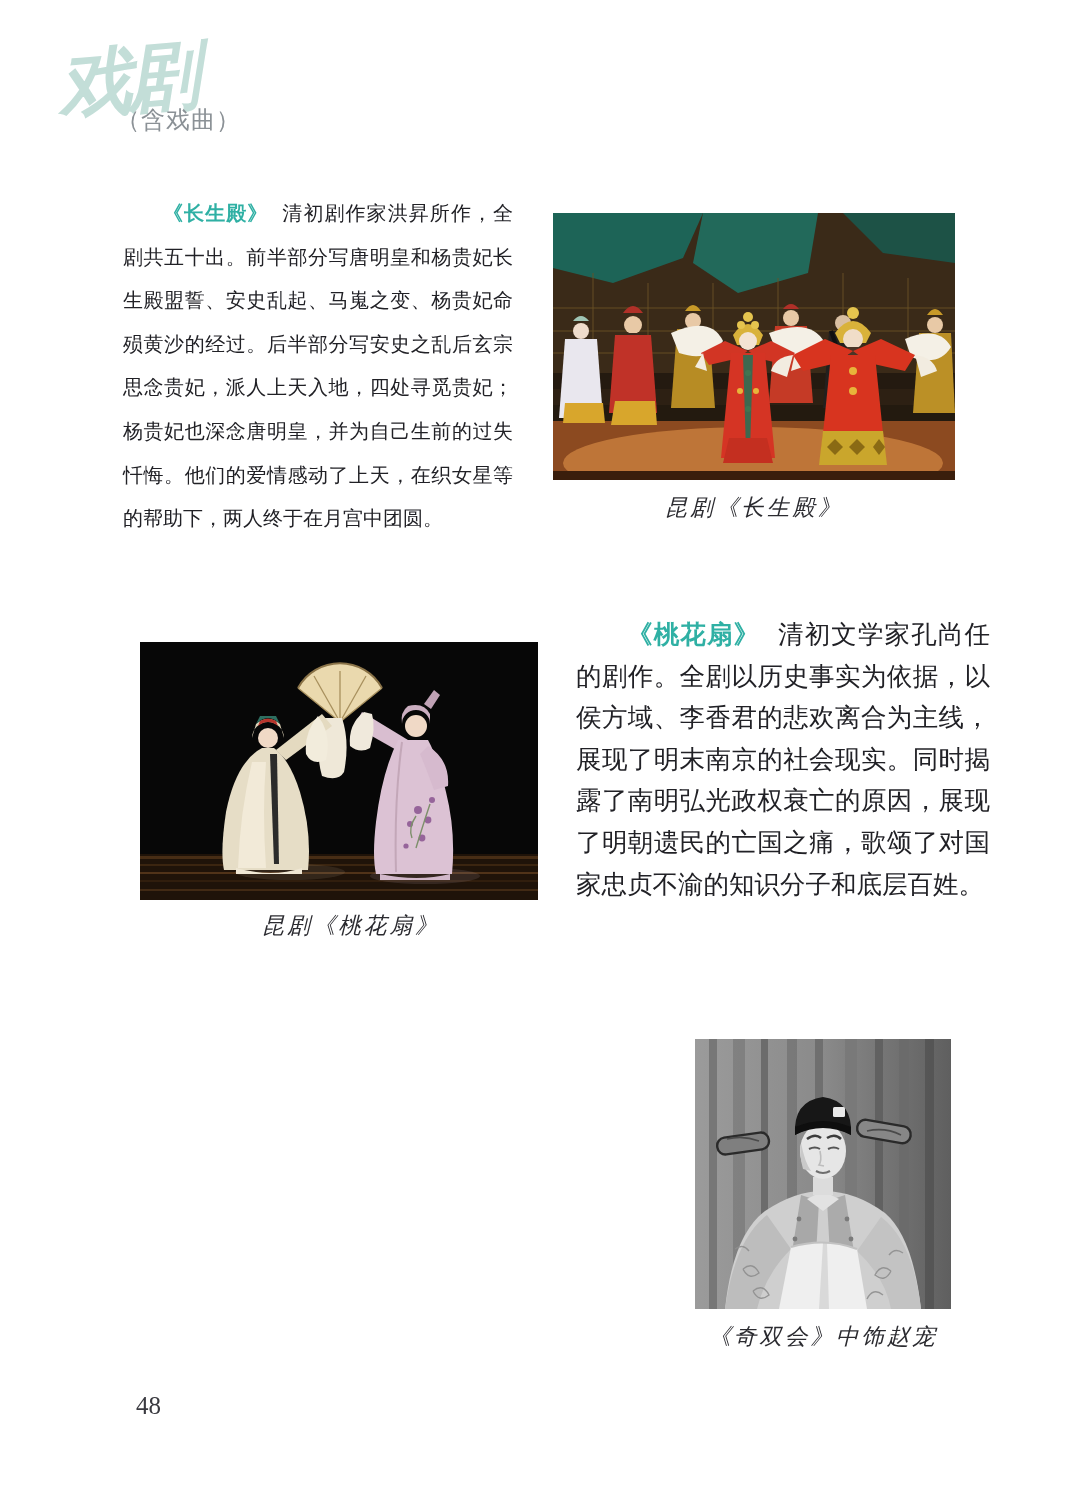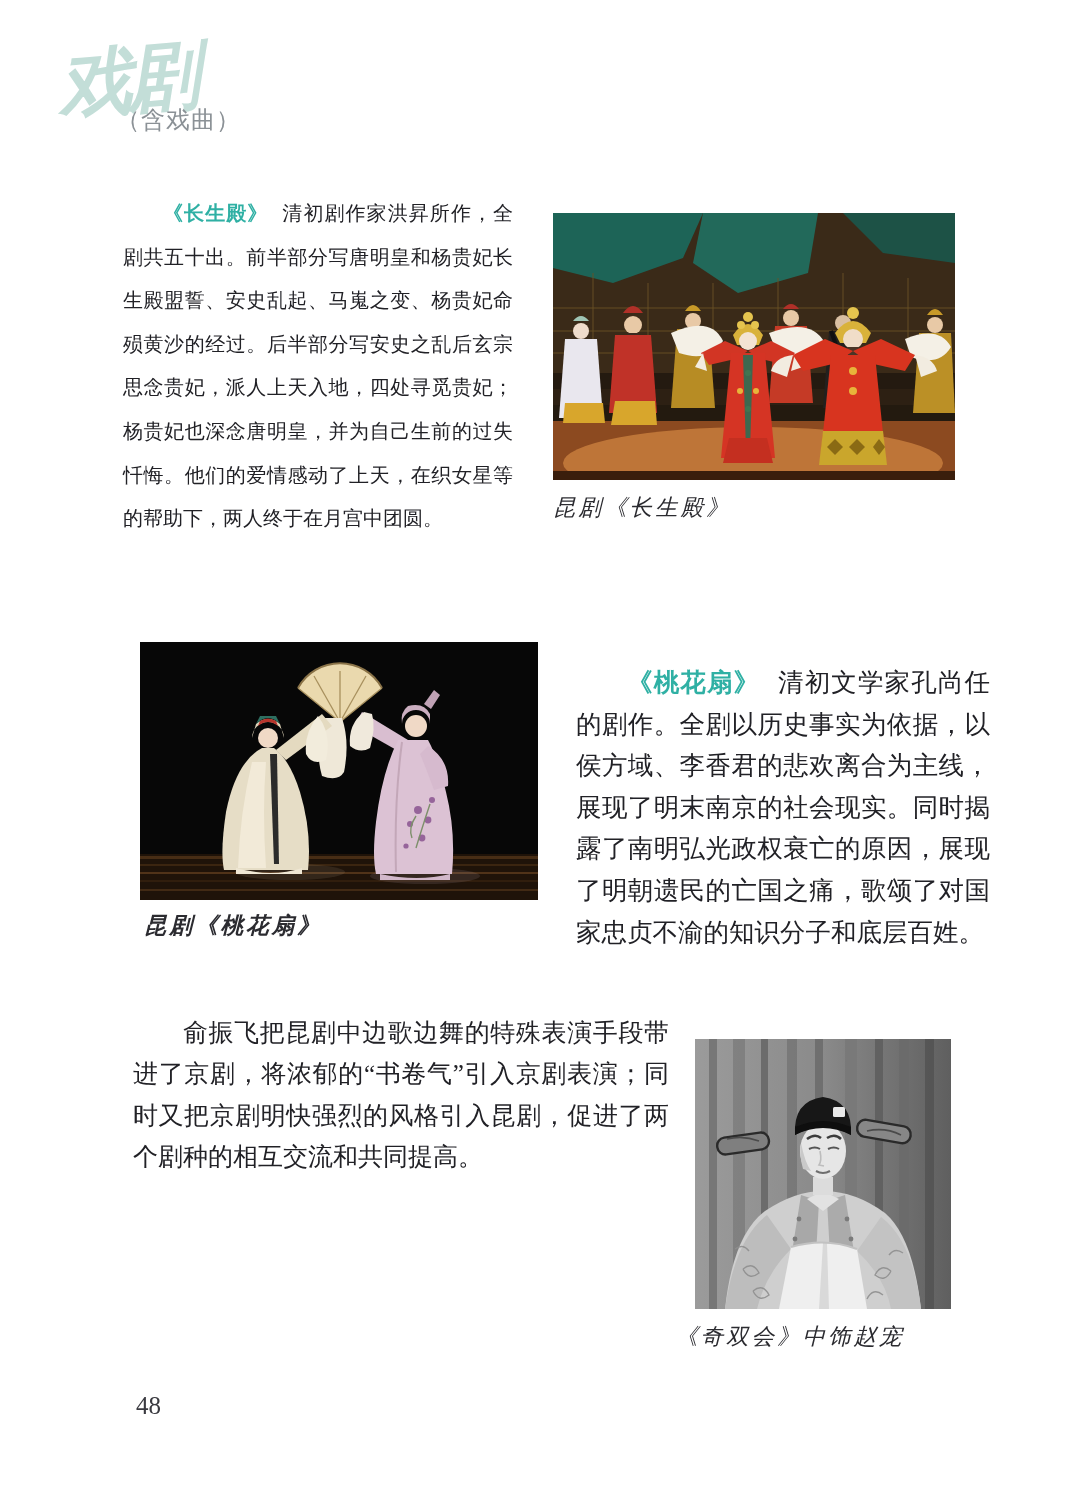--- a/index.html
+++ b/index.html
@@ -28,44 +28,44 @@
     font-size: 24px; color: #8b9196; letter-spacing: 1px;
   }
 
   
   .para {
     text-align: justify;
     text-align-last: left;
     text-indent: 2em;
   }
   .col-1 { left: 123px; top: 160px; width: 390px; font-size: 20px; line-height: 43.6px; margin-top: 32px; }
-  .col-2 { left: 576px; top: 662px; width: 414px; font-size: 25.5px; line-height: 41.6px; }
+  .col-2 { left: 576px; top: 614px; width: 414px; font-size: 25.5px; line-height: 41.6px; }
   .col-3 { left: 133px; top: 1012px; width: 536px; font-size: 25px; line-height: 41.4px; }
   .col-3 .para + .para { margin-top: 0; }
   .sec-heading {
     color: #2fb0a4;
     font-family: "Liberation Sans", "DejaVu Sans", sans-serif;
     font-weight: bold;
     margin-right: 0.7em;
   }
 
   
   .photo { display: block; }
   .photo-1 { left: 553px; top: 213px; width: 402px; height: 267px; }
   .photo-2 { left: 140px; top: 642px; width: 398px; height: 258px; }
   .photo-3 { left: 695px; top: 1039px; width: 256px; height: 270px; }
   .caption {
     font-family: "Liberation Serif", "DejaVu Serif", serif;
     font-style: italic;
     font-size: 22.5px; color: #2b2b30;
     letter-spacing: 3px;
-    text-align: left;
+    text-align: center;
   }
   .cap-1 { left: 553px; top: 492px; width: 402px; }
-  .cap-2 { left: 144px; top: 910px; width: 398px; font-weight: bold; }
+  .cap-2 { left: 152px; top: 910px; width: 398px; }
   .cap-3 { left: 675px; top: 1321px; width: 296px; font-family: Liberation Mono, monospace; }
 
   .page-number {
     left: 136px; top: 1392px;
     font-size: 25px; color: #3a3a40;
     font-family: "Liberation Serif", serif;
     text-align: center;
   }
 </style>
 </head>
@@ -254,21 +254,20 @@
     <path d="M240,232 q38,8 70,0 l0,6 l-70,0 Z" fill="#d2b8ca"></path>
   </g>
 </svg>
 <div class="abs caption cap-2">昆剧《桃花扇》</div>
 
 <div class="abs col-2">
   <p class="para"><span class="sec-heading">《桃花扇》</span><span>清初文学家孔尚任的剧作。全剧以历史事实为依据，以侯方域、李香君的悲欢离合为主线，展现了明末南京的社会现实。同时揭露了南明弘光政权衰亡的原因，展现了明朝遗民的亡国之痛，歌颂了对国家忠贞不渝的知识分子和底层百姓。</span></p>
 </div>
 
 <div class="abs col-3">
-  <p class="para">俞振飞把昆剧中边歌边舞的特殊表演手段带进了京剧，将浓郁的“书卷气”引入京剧表演；同时又把京剧明快强烈的风格引入昆剧，促进了两个剧种的相互交流和共同提高。</p>
 </div>
 
 <svg class="abs photo photo-3" viewBox="0 0 256 270" preserveAspectRatio="none">
   <defs>
     <linearGradient id="curtain" x1="0" y1="0" x2="1" y2="0">
       <stop offset="0" stop-color="#9b9b9b"></stop>
         <stop offset="0.5" stop-color="#8a8a8a"></stop>
       <stop offset="1" stop-color="#5f5f5f"></stop>
     </linearGradient>
   </defs>

